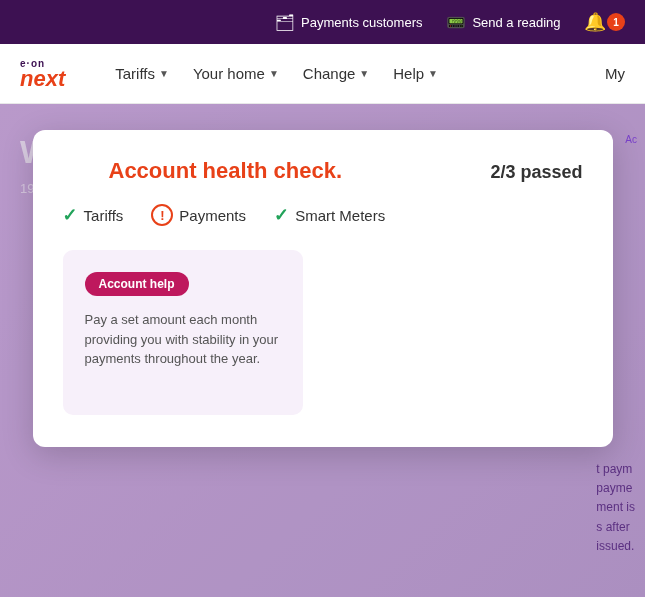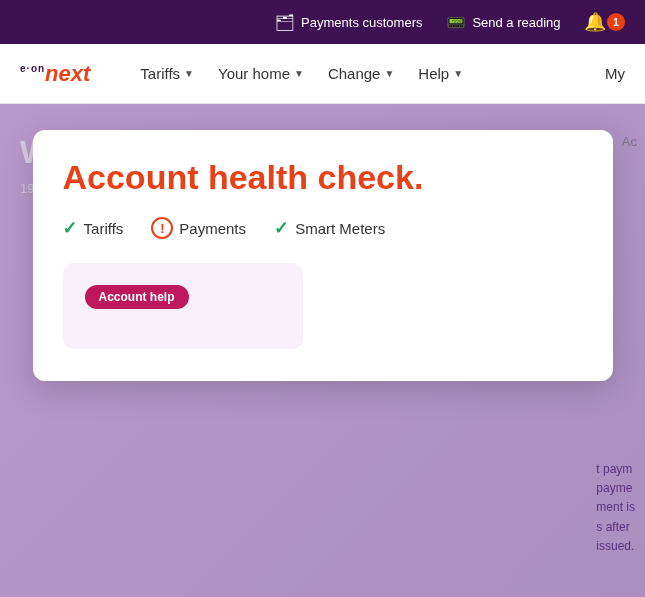--- a/index.html
+++ b/index.html
@@ -57,21 +57,21 @@
       background: #fff;
       height: 60px;
       display: flex;
       align-items: center;
       padding: 0 20px;
       border-bottom: 1px solid #e8e8e8;
       gap: 30px;
     }
     .logo {
       display: flex;
-      flex-direction: row;
+      flex-direction: column;
       line-height: 1;
       margin-right: 10px;
     }
     .logo-eon {
       font-size: 10px;
       font-weight: bold;
       color: #3d1152;
       letter-spacing: 1px;
       text-transform: lowercase;
     }
@@ -143,22 +143,22 @@
       bottom: 0;
       background: rgba(100, 70, 130, 0.15);
       z-index: 5;
     }
 
     
     .side-text-right {
       position: absolute;
       right: 0;
       top: 130px;
-      color: #737373;
-      font-size: 13px;
+      color: #6d28d9;
+      font-size: 10px;
       font-weight: 400;
       padding: 4px 8px;
       opacity: 0.8;
     }
 
     
     .modal-backdrop {
       position: absolute;
       top: 0;
       left: 0;
@@ -178,23 +178,24 @@
       box-shadow: 0 8px 32px rgba(0,0,0,0.18);
       position: relative;
     }
     .modal-header {
       display: flex;
       align-items: flex-start;
       justify-content: space-between;
       margin-bottom: 20px;
     }
     .modal-title {
-      font-size: 34px;
+      font-size: 22px;
       font-weight: 800;
       color: #e84118;
+      margin-left: 46px;
     }
     .passed-badge {
       font-size: 18px;
       font-weight: 700;
       color: #333;
       white-space: nowrap;
       margin-top: 4px;
     }
     .modal-checks {
       display: flex;
@@ -330,35 +331,37 @@
   <div>issued.</div>
 </div>
 
 <div class="overlay"></div>
 
 <div class="modal-backdrop">
   <div class="modal">
 
     <div class="modal-header">
       <h2 class="modal-title">Account health check.</h2>
+      <span class="passed-badge">2/3 passed</span>
     </div>
 
     <div class="modal-checks">
       <div class="check-item">
         <span class="check-passed">✓</span>
         <span>Tariffs</span>
       </div>
       <div class="check-item">
         <span class="check-warning">!</span>
         <span>Payments</span>
       </div>
       <div class="check-item">
         <span class="check-passed">✓</span>
         <span>Smart Meters</span>
       </div>
     </div>
 
     <div class="card">
       <div class="card-tag">Account help</div>
+      <div class="card-desc">Pay a set amount each month providing you with stability in your payments throughout the year.</div>
     </div>
 
   </div>
 </div>
 
 </body></html>

